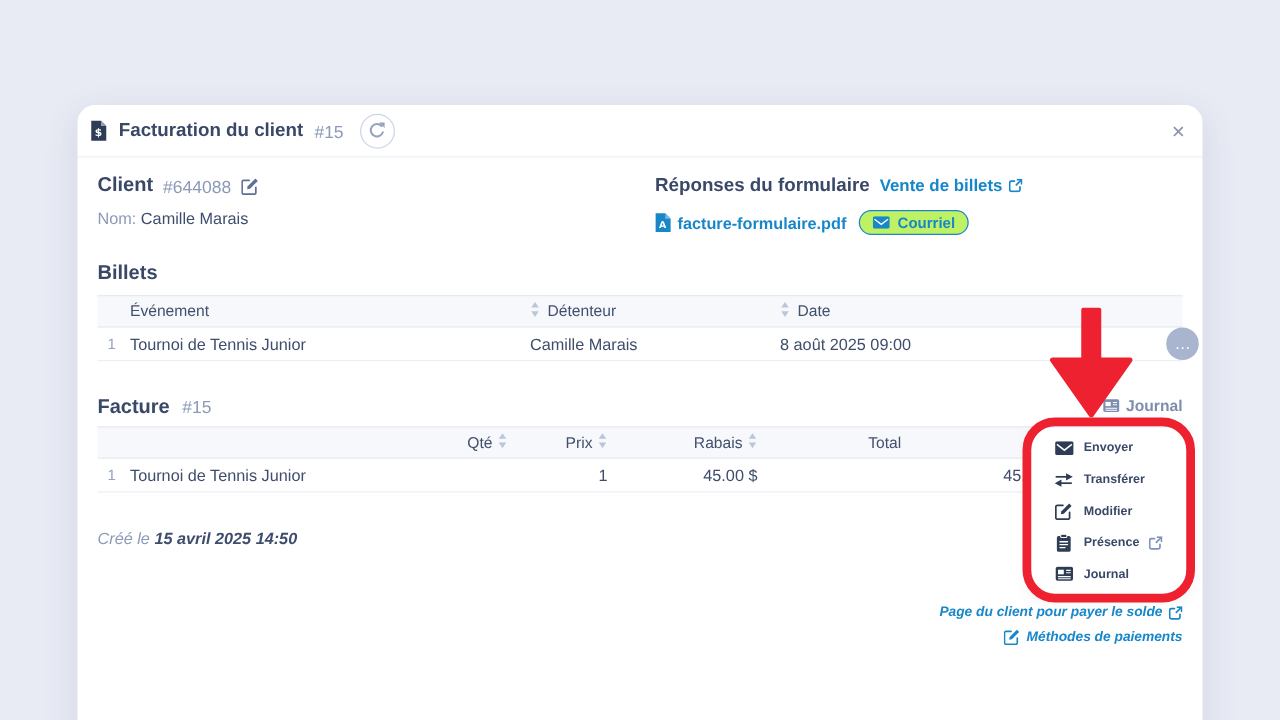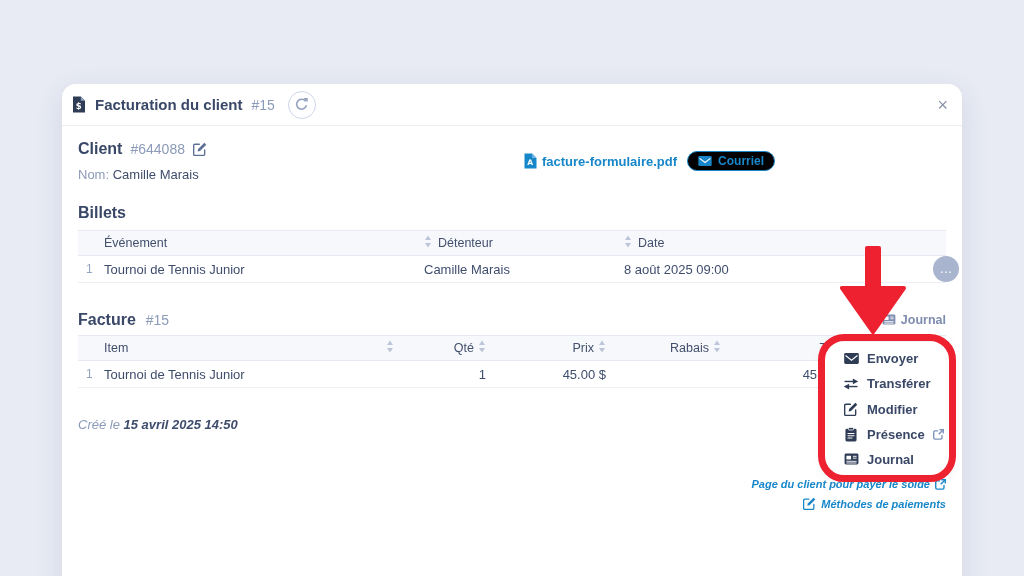--- a/index.html
+++ b/index.html
@@ -26,21 +26,21 @@
   .col-form { flex:1; }
   .sec-head { display:flex; align-items:center; gap:8px; font-size:16px; font-weight:700; color:#3a4868; }
   .sec-num { font-size:14px; font-weight:400; color:#8b9ab8; }
   .icon-btn { border:none; background:none; cursor:pointer; color:#5f7097; display:inline-flex; align-items:center; }
   .nom-line { margin-top:9px; font-size:13px; color:#3f4d6d; }
   .nom-label { color:#8b9ab8; }
   .blue-link { color:#1887c9; font-size:13.5px; font-weight:600; text-decoration:none; display:inline-flex; align-items:center; gap:5px; cursor:pointer; }
   .form-files { margin-top:11px; display:flex; align-items:center; gap:10px; }
   .pdf-link { color:#1887c9; font-size:13px; font-weight:600; display:inline-flex; align-items:center; gap:5px; cursor:pointer; }
   .badge { display:inline-flex; align-items:center; gap:6px; border:1.5px solid #1887c9; color:#1887c9;
-           border-radius:13px; padding:2px 10px; font-size:12px; font-weight:700; background:#000000; cursor:pointer;text-align:center; }
+           border-radius:13px; padding:2px 10px; font-size:12px; font-weight:700; background:#bef264; cursor:pointer;text-align:center; }
 
   .pay-notice { margin-top:25px; display:flex; align-items:center; gap:8px;
                 font-size:13.5px; font-style:italic; font-weight:600; color:#3f4d6d; }
   .pay-notice .card-ic { color:#3a4868; }
 
   .block-head { margin-top:22px; display:flex; align-items:baseline; gap:8px; }
 
   
   .tbl { margin-top:8px; font-size:13px; color:#3f4d6d; }
   .trow { display:grid; align-items:center; }
@@ -74,21 +74,21 @@
   .tot-lbl { color:#8b9ab8; font-size:13px; }
   .tot-val { color:#3f4d6d; font-size:13.5px; font-weight:700; min-width:58px; text-align:right; }
   .foot-link { display:flex; justify-content:flex-end; align-items:center; gap:5px;
                color:#1887c9; font-size:11px; font-weight:600; margin-top:7px; cursor:pointer; }
 
   
   .popup-menu { position:absolute; left:824px; top:342px; width:126px; height:134px; z-index:30;
                 background:#fff; border-radius:8px; box-shadow:0 2px 12px rgba(60,70,110,.10);
                 display:flex; flex-direction:column; justify-content:center; padding:4px 0; }
   .menu-item { display:flex; align-items:center; gap:8px; padding:0 0 0 19px; height:26px;
-               font-size:13px; font-weight:600; color:#3a4868; cursor:pointer; background:none; border:none; }
+               font-size:10px; font-weight:600; color:#3a4868; cursor:pointer; background:none; border:none; }
   .menu-item .mi-ic { color:#2e3c55; display:inline-flex; width:16px; justify-content:center; }
   .mi-ext { color:#7d93bb; display:inline-flex; }
 
   
   .red-rect { position:absolute; left:818px; top:334px; width:138px; height:148px;
               border:7px solid #ee2130; border-radius:26px; z-index:40; pointer-events:none; }
   .red-arrow { position:absolute; left:839px; top:246px; z-index:40; pointer-events:none; }
 </style>
 </head>
 <body>
@@ -133,20 +133,33 @@
               </span>
             </button>
           </div>
           <div class="nom-line">
             <span class="nom-label">Nom:</span>
             <span>Camille Marais</span>
           </div>
         </div>
 
         <div class="col-form">
+          <div class="sec-head" style="font-size:15px;">
+            <span>Réponses du formulaire</span>
+            <a class="blue-link">
+              <span>Vente de billets</span>
+              <span class="mi-ext" style="color:#1887c9;">
+                <svg viewBox="0 0 12 12" width="11" height="11">
+                    <path d="M5 2H2.2C1.3 2 .8 2.6.8 3.4v6.2c0 .8.5 1.4 1.4 1.4h6.2c.8 0 1.4-.6 1.4-1.4V7" fill="none" stroke="currentColor" stroke-width="1.5" stroke-linecap="round"></path>
+                    <path d="M7 .8h4.2V5" fill="none" stroke="currentColor" stroke-width="1.5"></path>
+                    <path d="M11 1 6.2 5.8" stroke="currentColor" stroke-width="1.5"></path>
+                  </svg>
+              </span>
+            </a>
+          </div>
           <div class="form-files">
             <a class="pdf-link">
               <span style="display:inline-flex;">
                 <svg viewBox="0 0 13 16" width="13" height="16">
                     <path d="M.5.5h7.7L12.5 5v10.5H.5z" fill="#1887c9"></path>
                     <path d="M8.2.5 12.5 5H8.2z" fill="#77b9e2"></path>
                     <text x="3.2" y="12.2" font-size="7.5" font-weight="bold" fill="#fff" font-family="DejaVu Sans, sans-serif">A</text>
                   </svg>
               </span>
               <span>facture-formulaire.pdf</span>
@@ -208,27 +221,20 @@
                 <rect x="2.5" y="3" width="5" height="4" fill="#fff"></rect>
                 <path d="M9.5 3.6h4M9.5 5.6h4M2.5 9h11M2.5 10.8h11" stroke="#fff" stroke-width="1"></path>
               </svg>
           </span>
           <span>Journal</span>
         </a>
       </div>
       <div class="tbl" style="margin-top:6px;">
         <div class="trow facture-grid thead">
           <div></div>
-          <div class="hcell hcell-between">
-            <span>Item</span>
-            <span class="sort-ic"><svg viewBox="0 0 8 13" width="8" height="13">
-                  <path d="M4 .5 7 5H1z" fill="#bcc5d9"></path>
-                  <path d="M4 12.5 1 8h6z" fill="#bcc5d9"></path>
-                </svg></span>
-          </div>
           <div class="hcell hcell-right">
             <span>Qté</span>
             <span class="sort-ic"><svg viewBox="0 0 8 13" width="8" height="13">
                   <path d="M4 .5 7 5H1z" fill="#bcc5d9"></path>
                   <path d="M4 12.5 1 8h6z" fill="#bcc5d9"></path>
                 </svg></span>
           </div>
           <div class="hcell hcell-right">
             <span>Prix</span>
             <span class="sort-ic"><svg viewBox="0 0 8 13" width="8" height="13">

